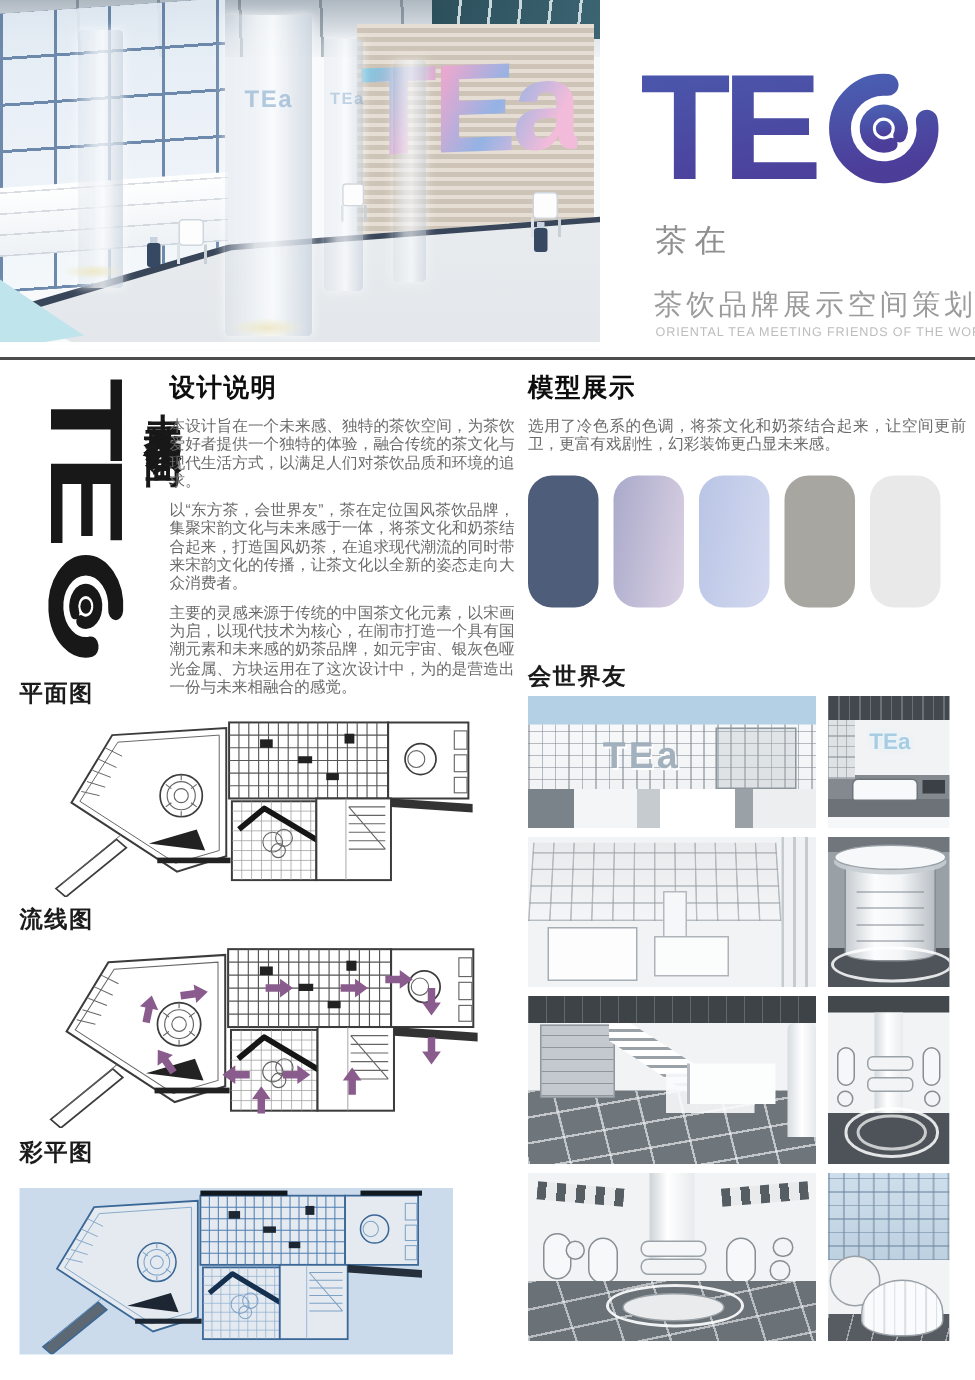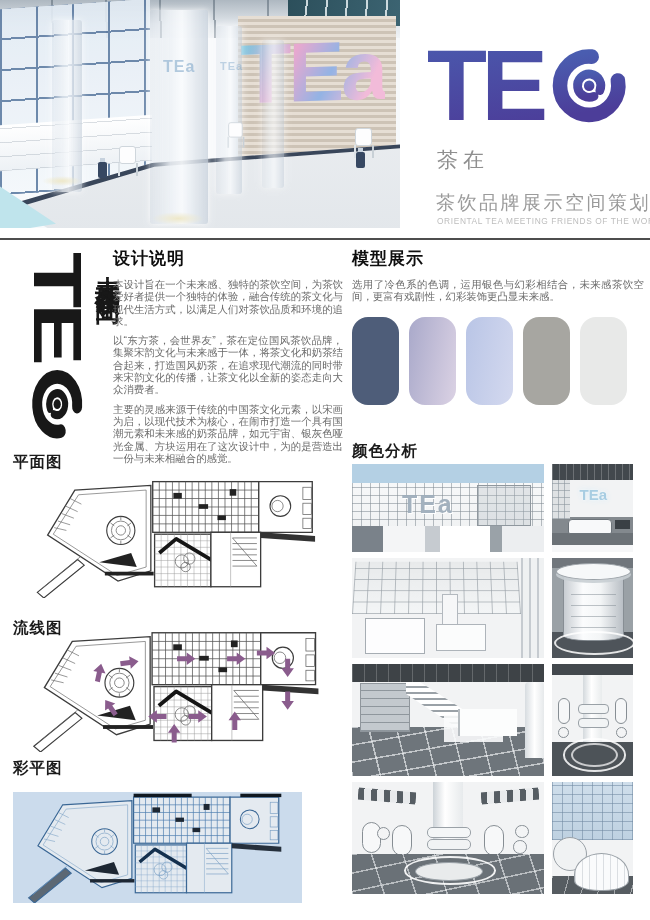--- a/index.html
+++ b/index.html
@@ -66,21 +66,21 @@
   .col-design{position:absolute;left:113px;top:247px;width:230px;}
   .col-color{position:absolute;left:352px;top:247px;width:292px;}
   h2.sec{font-size:17px;font-weight:700;color:#0e0e0e;margin:0 0 9px 0;letter-spacing:1px;}
   h2.sec2{font-size:17px;font-weight:700;color:#0e0e0e;margin:15px 0 9px 0;letter-spacing:1px;}
   p.body{font-size:10.4px;line-height:12.3px;color:#6b6b6b;margin:0 0 7px 0;text-align:justify;}
   .swatch-row{display:flex;gap:10px;margin-top:13px;}
   .swatch{width:47px;height:88px;border-radius:16px;}
   
   .lbl{position:absolute;font-size:15.5px;font-weight:700;color:#1b1b1b;letter-spacing:1px;}
   .lbl-plan{left:13px;top:452px;}
-  .lbl-flow{left:13px;top:618px;text-align:center;}
+  .lbl-flow{left:13px;top:603px;text-align:center;}
   .lbl-cplan{left:13px;top:758px;text-align:center;}
   .lbl-model{left:352px;top:441px;}
   .plan1{position:absolute;left:28px;top:476px;}
   .plan2{position:absolute;left:28px;top:627px;}
   .cplan-wrap{position:absolute;left:13px;top:792px;width:289px;height:111px;background:#cbdbec;}
   
   .model-grid{position:absolute;left:352px;top:464px;display:grid;
     grid-template-columns:192px 81px;grid-template-rows:88px 100px 112px 112px;gap:6px 8px;}
   .thumb{position:relative;overflow:hidden;background:#f2f3f4;}
   .sign{position:absolute;font-weight:800;line-height:1;}
@@ -296,21 +296,21 @@
 
 <div class="col-design">
   <h2 class="sec">设计说明</h2>
   <p class="body">本设计旨在一个未来感、独特的茶饮空间，为茶饮爱好者提供一个独特的体验，融合传统的茶文化与现代生活方式，以满足人们对茶饮品质和环境的追求。</p>
   <p class="body">以“东方茶，会世界友”，茶在定位国风茶饮品牌，集聚宋韵文化与未来感于一体，将茶文化和奶茶结合起来，打造国风奶茶，在追求现代潮流的同时带来宋韵文化的传播，让茶文化以全新的姿态走向大众消费者。</p>
   <p class="body">主要的灵感来源于传统的中国茶文化元素，以宋画为启，以现代技术为核心，在闹市打造一个具有国潮元素和未来感的奶茶品牌，如元宇宙、银灰色哑光金属、方块运用在了这次设计中，为的是营造出一份与未来相融合的感觉。</p>
 </div>
 
 <div class="col-color">
   <h2 class="sec">模型展示</h2>
-  <p class="body">选用了冷色系的色调，运用银色与幻彩相结合，未来感茶饮空间，更富有戏剧性，幻彩装饰更凸显未来感。</p>
+  <p class="body">选用了冷色系的色调，将茶文化和奶茶结合起来，让空间更前卫，更富有戏剧性，幻彩装饰更凸显未来感。</p>
   <div class="swatch-row">
     <div class="swatch" style="background: rgb(78, 93, 121);"></div>
     <div class="swatch" style="background: linear-gradient(100deg, rgb(169, 169, 202), rgb(219, 210, 228));"></div>
     <div class="swatch" style="background: linear-gradient(100deg, rgb(185, 197, 230), rgb(212, 217, 239));"></div>
     <div class="swatch" style="background: rgb(167, 166, 161);"></div>
     <div class="swatch" style="background: rgb(232, 233, 232);"></div>
   </div>
 </div>
 
 <div class="lbl lbl-plan">平面图</div>
@@ -337,21 +337,21 @@
   </g>
 </svg>
 
 <div class="lbl lbl-cplan">彩平图</div>
 <div class="cplan-wrap">
   <svg width="289" height="111" viewBox="0 0 310 130" style="--wall:#3a6795; --roomfill:#e4eaf0; --grid:#4d7db0; --gridl:#85a8cc; --thin:#7ea2c6; --dark:#1d2733; --dark2:#26303c; --thick:#14304e; --rampfill:#5c6874; --accent:#a8d0ea; --accentbar:#101820;">
     <use href="#plan-geom"></use>
   </svg>
 </div>
 
-<div class="lbl lbl-model">颜色分析</div>
+<div class="lbl lbl-model">会世界友</div>
 <div class="model-grid">
 
   <div class="thumb m-elev">
     <div class="sky"></div>
     <div class="facade"></div>
     <div class="section-box"></div>
     <div class="base"></div>
     <span class="sign">TEa</span>
   </div>
 

